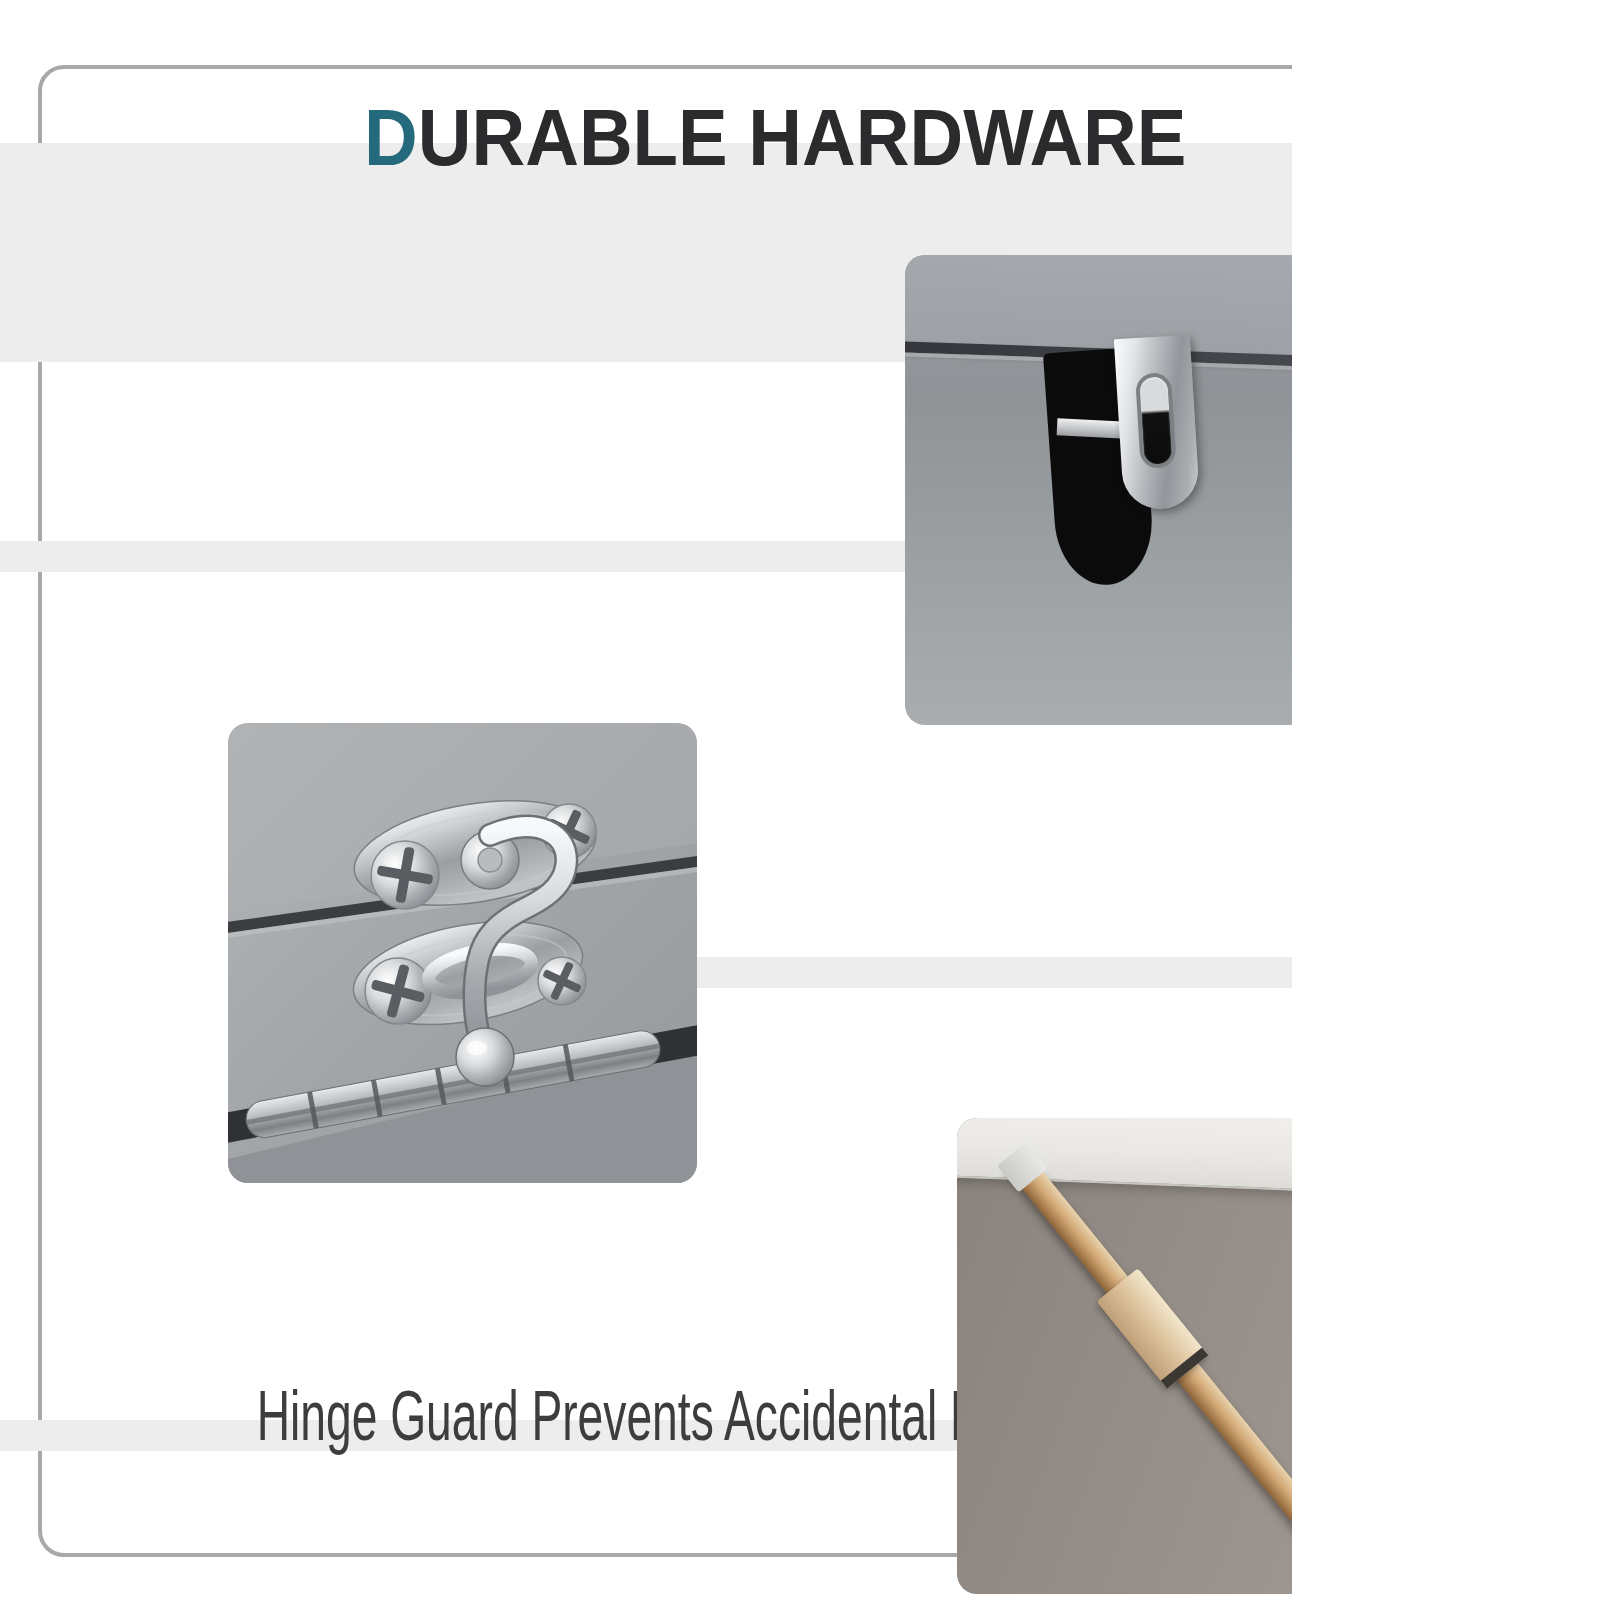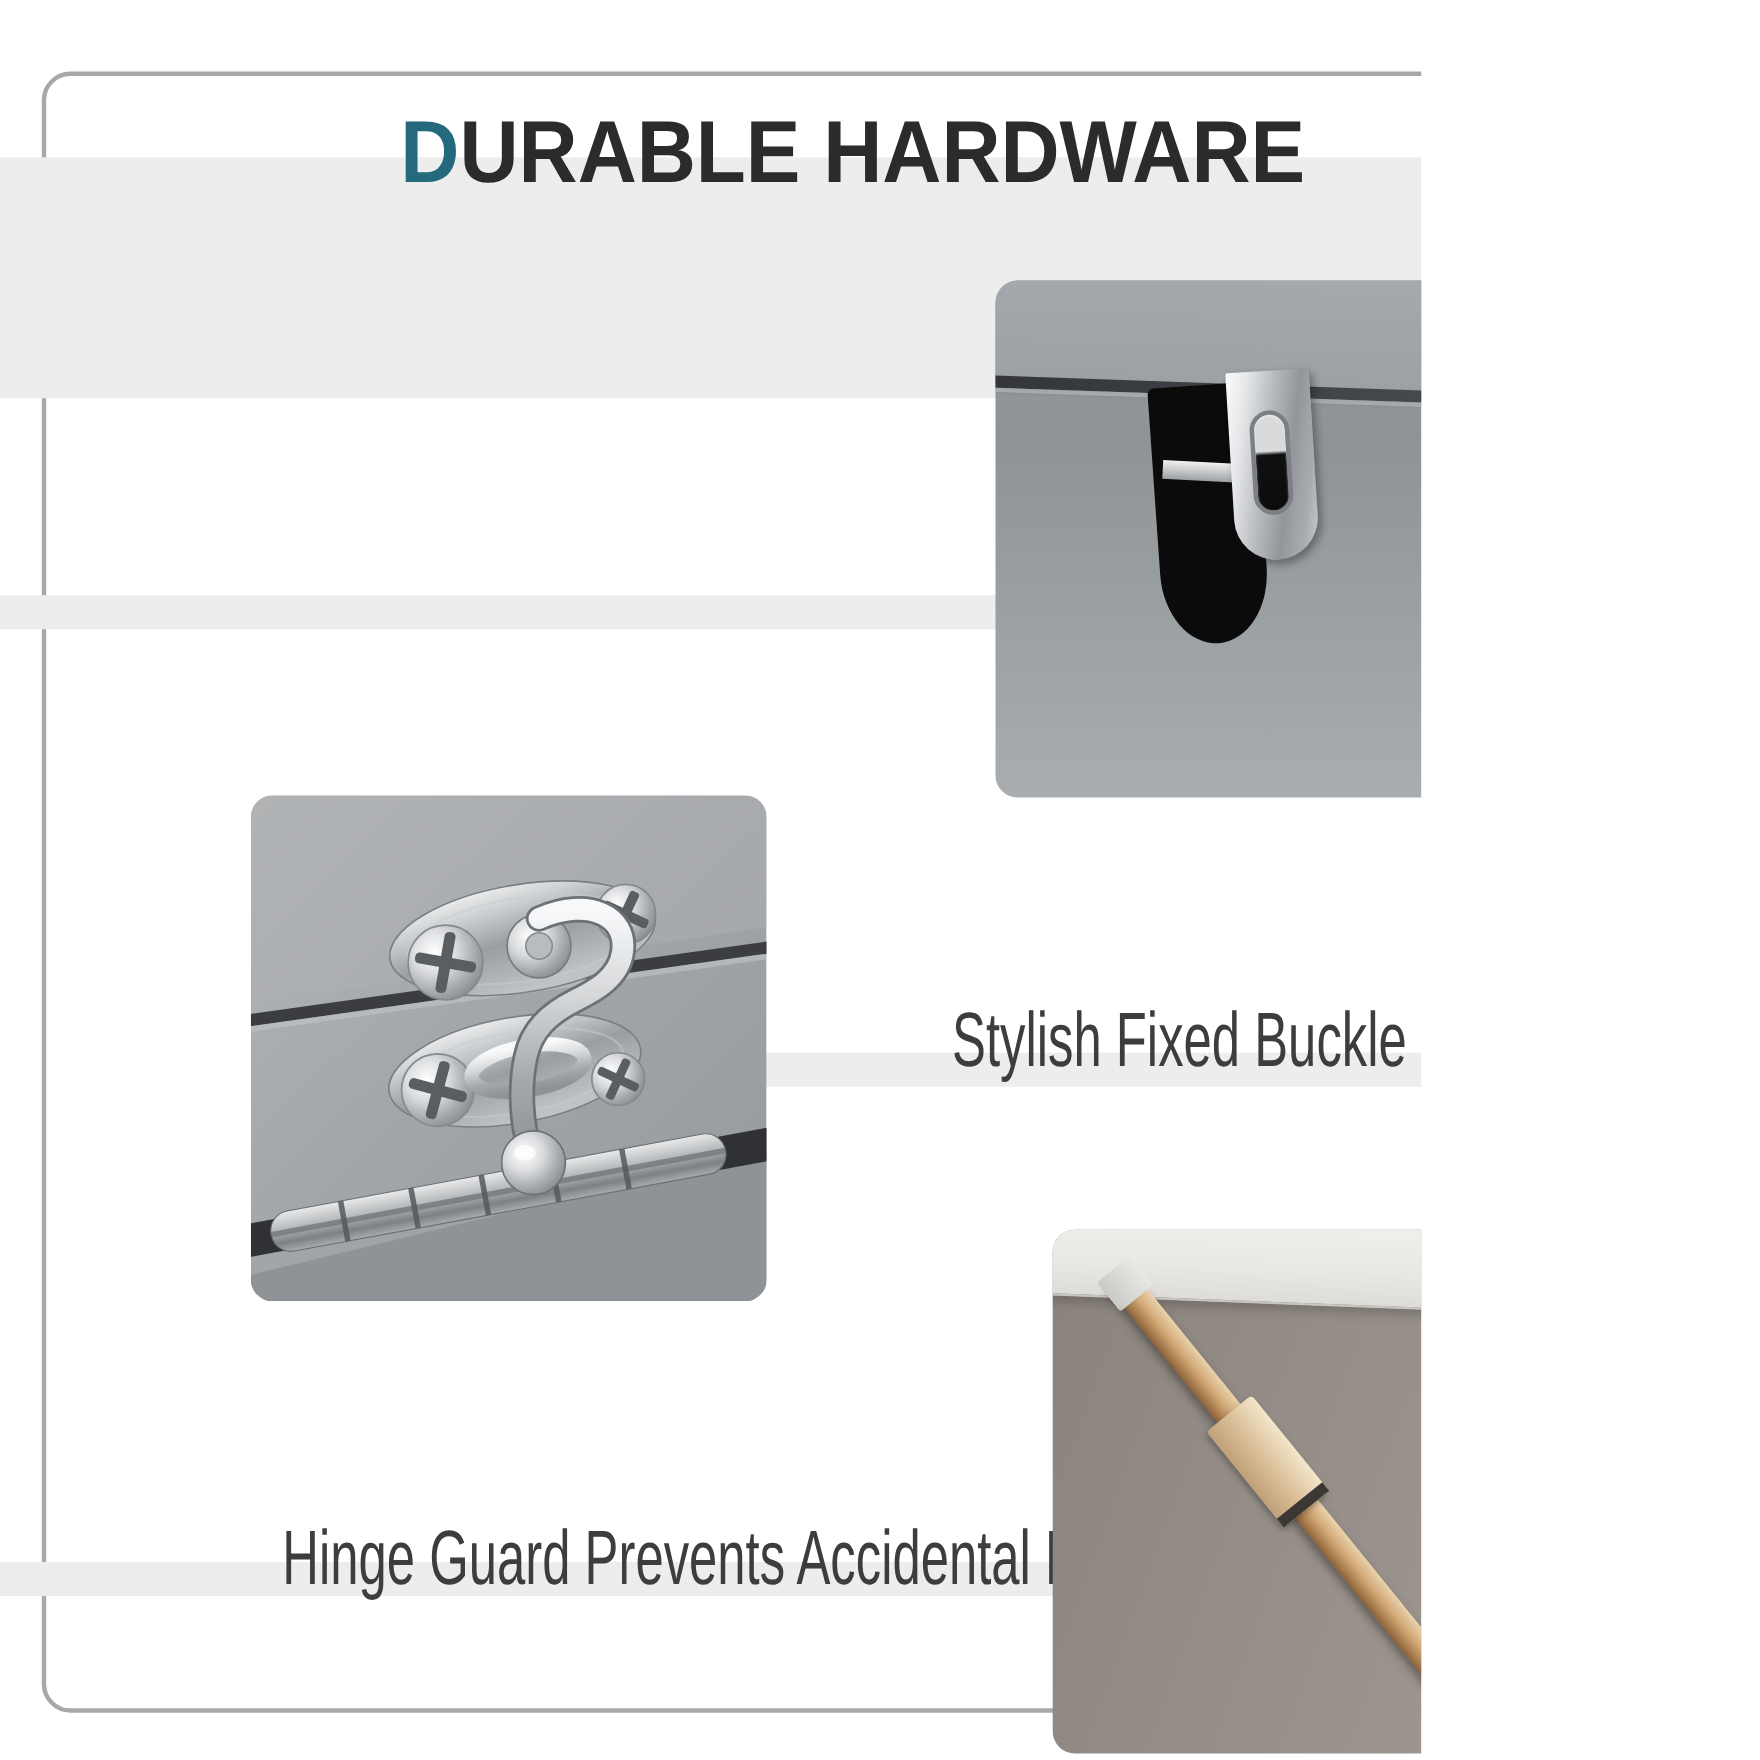--- a/index.html
+++ b/index.html
@@ -88,21 +88,20 @@
 
   <div class="frame"></div>
 
   <div class="band band-title"></div>
   <div class="band band-c1"></div>
   <div class="band band-c2"></div>
   <div class="band band-c3"></div>
 
   <h1 class="title"><span class="title-inner"><span class="title-accent">D</span><span>URABLE HARDWARE</span></span></h1>
 
-  <div class="caption caption-2"><span class="caption-inner">Stylish Fixed Buckle</span></div>
   <div class="caption caption-3"><span class="caption-inner">Hinge Guard Prevents Accidental Folding</span></div>
 
   <div class="photo photo-1">
     <div class="p1-lid"></div>
     <div class="p1-gap"></div>
     <div class="p1-gap-light"></div>
     <div class="p1-hole"></div>
     <div class="p1-rail"></div>
     <div class="p1-bracket">
       <div class="p1-slot"></div>

